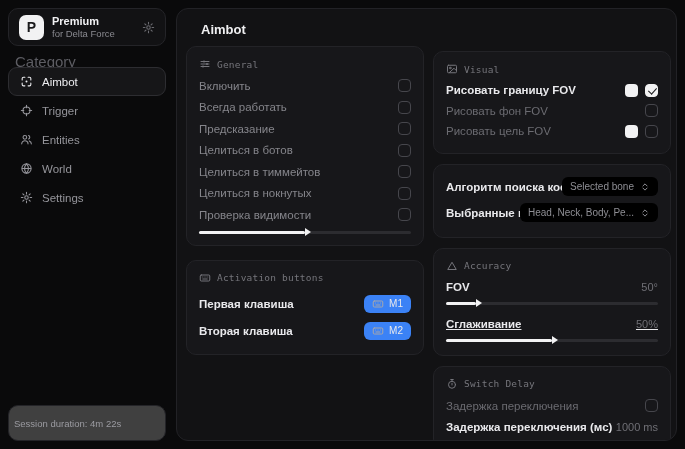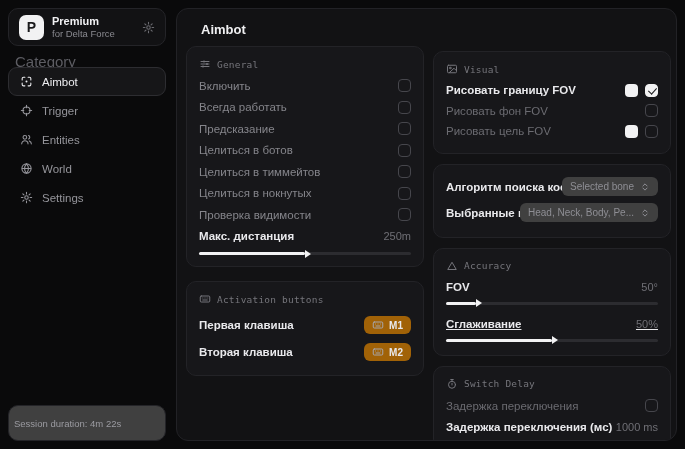--- a/index.html
+++ b/index.html
@@ -101,28 +101,28 @@
   .slider-fill { position:absolute; left:0; top:0; height:3px; background:#f2f2f3; border-radius:2px; }
   .slider-fill::after {
     content:""; position:absolute; right:-6px; top:50%; transform:translateY(-50%);
     border-left:6px solid #f2f2f3; border-top:4px solid transparent; border-bottom:4px solid transparent;
   }
   .slider-group { margin-bottom:9px; }
   .slider-group .row { height:20px; }
 
   .keycap {
     display:inline-flex; align-items:center; gap:5px;
-    background:#a16207; border-radius:6px; padding:3px 8px;
-    font-size:10px; font-weight:700; color:#e9e9ec;
+    background:#3b82f6; border-radius:6px; padding:3px 8px;
+    font-size:10px; font-weight:400; color:#e9e9ec;
   }
   .keycap .ic { color:#a6a6ac; }
 
   .dropdown {
     display:inline-flex; align-items:center; gap:6px;
-    background:#404040; border-radius:6px; padding:4px 8px;
+    background:#000000; border-radius:6px; padding:4px 8px;
     font-size:10px; color:#8e8e94; max-width:152px; flex:0 0 auto;
   }
   .dd-text { white-space:nowrap; overflow:hidden; }
   .dropdown .ic { width:10px; height:10px; color:#8e8e94; }
 </style>
 </head>
 <body>
 
 <div class="sidebar">
 
@@ -235,24 +235,20 @@
       </div>
       <div class="row">
         <span class="lbl">Целиться в нокнутых</span>
         <span class="cb"></span>
       </div>
       <div class="row">
         <span class="lbl">Проверка видимости</span>
         <span class="cb"></span>
       </div>
 
-      <div class="row">
-        <span class="lbl strong">Макс. дистанция</span>
-        <span class="val">250m</span>
-      </div>
       <div class="slider">
         <div class="slider-fill" style="width: 50%;"></div>
       </div>
     </div>
 
     <div class="card">
       <div class="card-head">
         <span>
           <svg class="ic" viewBox="0 0 24 24" fill="none" stroke="currentColor" stroke-width="2" stroke-linecap="round">
               <rect x="2.5" y="6" width="19" height="12" rx="2"></rect>

